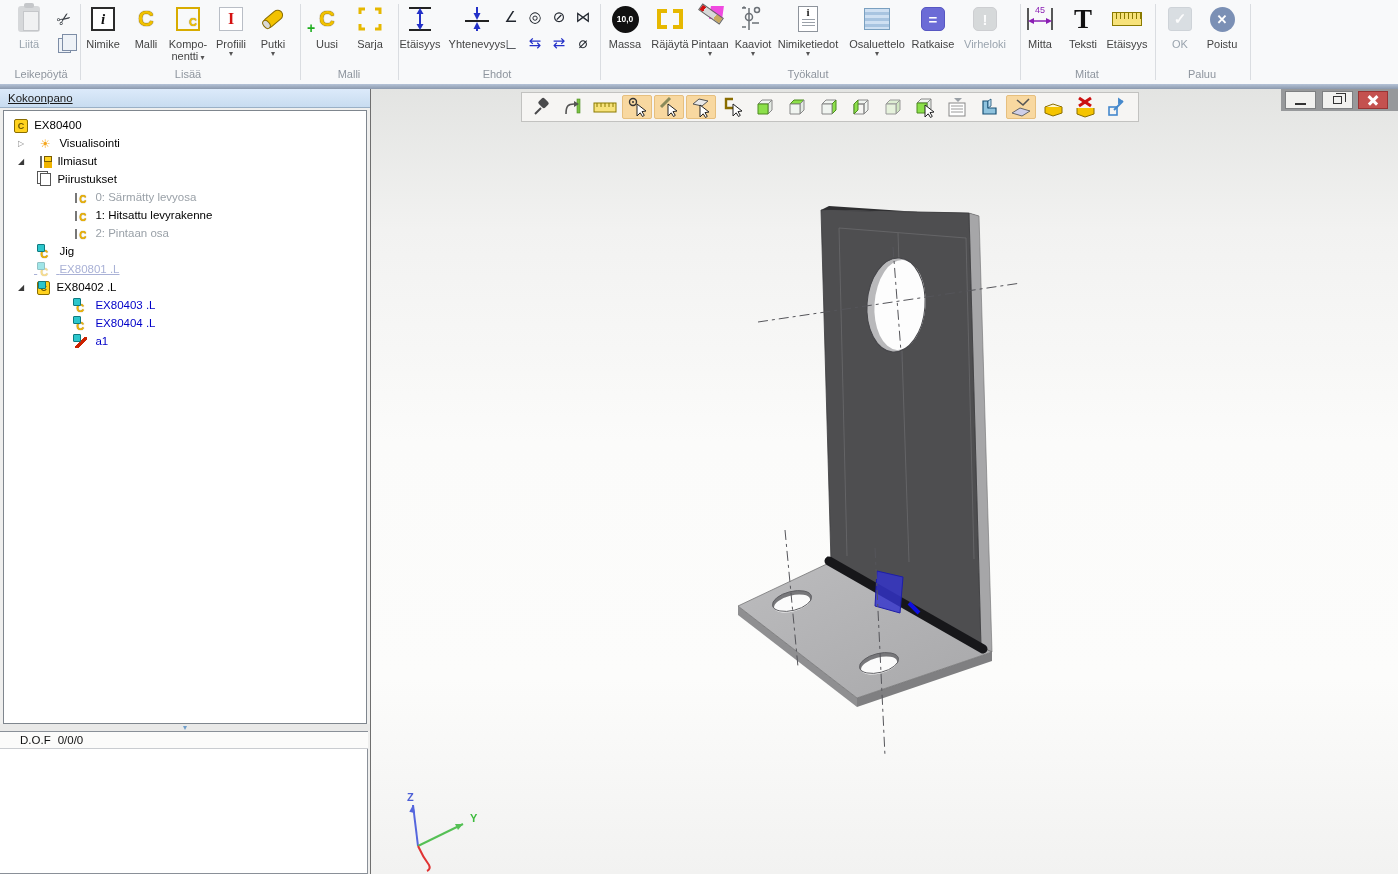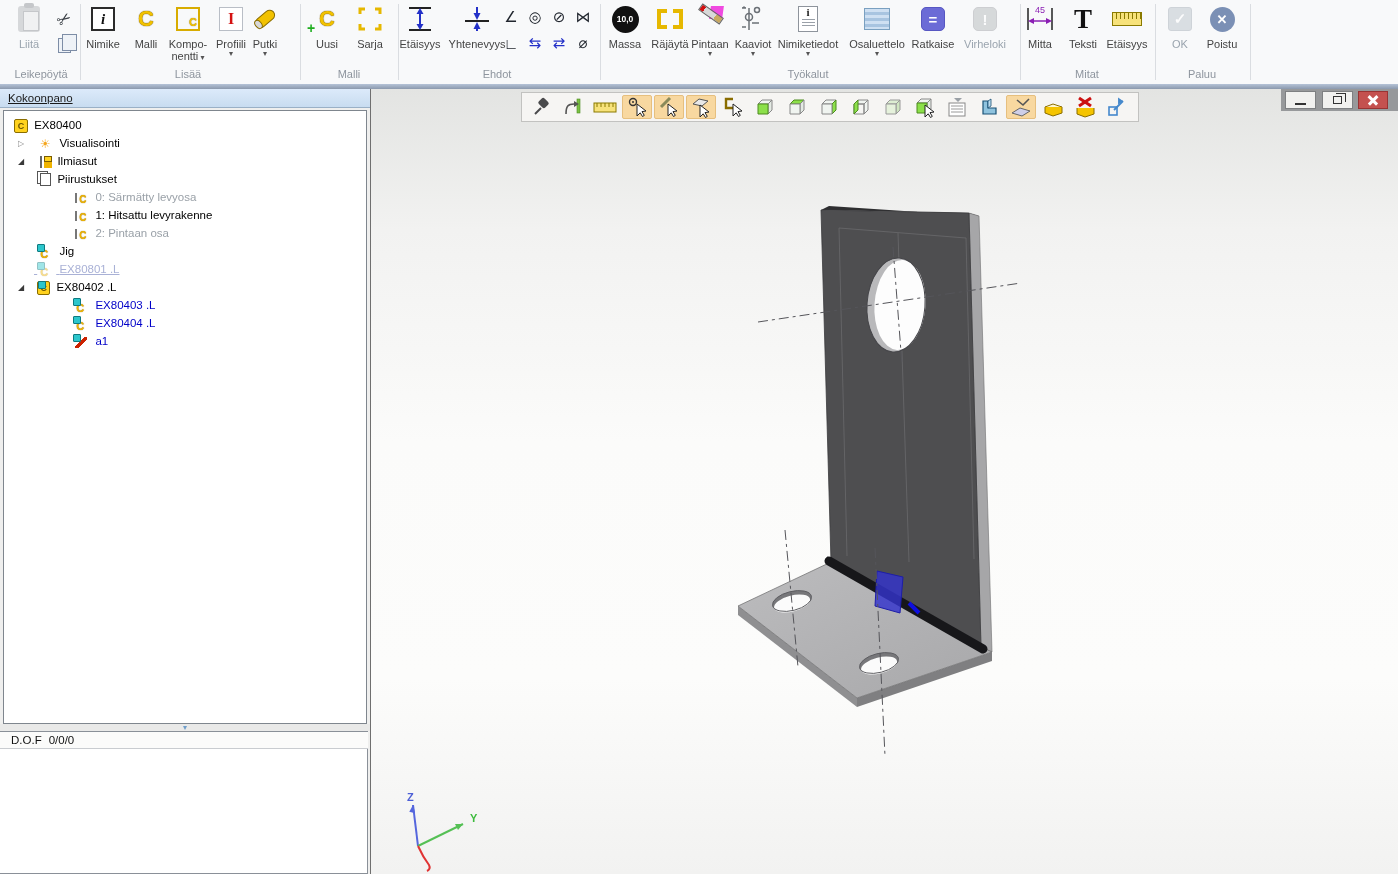--- a/index.html
+++ b/index.html
@@ -105,21 +105,21 @@
   .ic-lock::after, .ic-asml::after, .ic-axis::after { content:""; position:absolute; left:0; top:-1px;
     width:6px; height:6px; background:#2cc6cc; border:1px solid #0e7a80; border-radius:1px; }
   .ic-asml { background:#ffd21e; border:1px solid #8a6d00; border-radius:2px; width:13px;
     font-size:9px; font-weight:bold; color:#6b5300; text-align:center; line-height:12px; }
   .ic-axis::before { content:""; position:absolute; left:2px; top:2px; width:12px; height:11px;
     background:linear-gradient(135deg, transparent 42%, #cc2200 42% 62%, transparent 62%); }
   #tree-splitter { position:absolute; left:0; top:635px; width:370px; height:7px; background:#e9e9e8;
     text-align:center; font-size:8px; line-height:7px; color:#6f9ecb; }
   #dof-head { position:absolute; left:0; top:642px; width:368px; height:18px; background:#fbfbfa;
     border-top:1px solid #8a9098; border-bottom:1px solid #c9ccd0; font-size:11.5px; line-height:17px;
-    padding-left:11px; color:#111; }
+    padding-left:20px; color:#111; }
   #dof-head b { font-weight:normal; margin-left:7px; }
   #dof-body { position:absolute; left:0; top:660px; width:368px; height:125px; background:#fff;
     border-right:1px solid #8a9098; border-bottom:1px solid #8a9098; }
 
   
   #viewport { position:absolute; left:370px; top:89px; width:1028px; height:785px;
     border-left:1px solid #6f6f6f;
     background:linear-gradient(180deg,#e3e4e2 0%, #f2f2f1 18%, #fbfbfa 45%, #fcfcfb 75%, #f2f2f1 100%); }
   #model-svg { position:absolute; left:0; top:0; }
   #vtoolbar { position:absolute; left:150px; top:3px; width:618px; height:30px; background:#f6f5f3;
@@ -179,21 +179,21 @@
       </span>
     <span class="rlab dd-inline">Kompo-
 nentti</span>
   </div>
   <div class="rbtn" style="left:209px;width:44px">
     <span class="ric">
         <span class="icon-prof">I</span>
       </span>
     <span class="rlab dd-below">Profiili</span>
   </div>
-  <div class="rbtn" style="left:245px;width:40px">
+  <div class="rbtn" style="left:253px;width:40px">
     <span class="ric">
       <svg width="28" height="28">
         <g transform="rotate(-40 14 14)">
           <rect x="3" y="9" width="22" height="10" rx="5" fill="#f2c200" stroke="#8a6d00"></rect>
           <ellipse cx="5.5" cy="14" rx="3" ry="4.6" fill="#d8d8d8" stroke="#8a6d00"></ellipse>
         </g>
       </svg>
     </span>
     <span class="rlab dd-below">Putki</span>
   </div>

